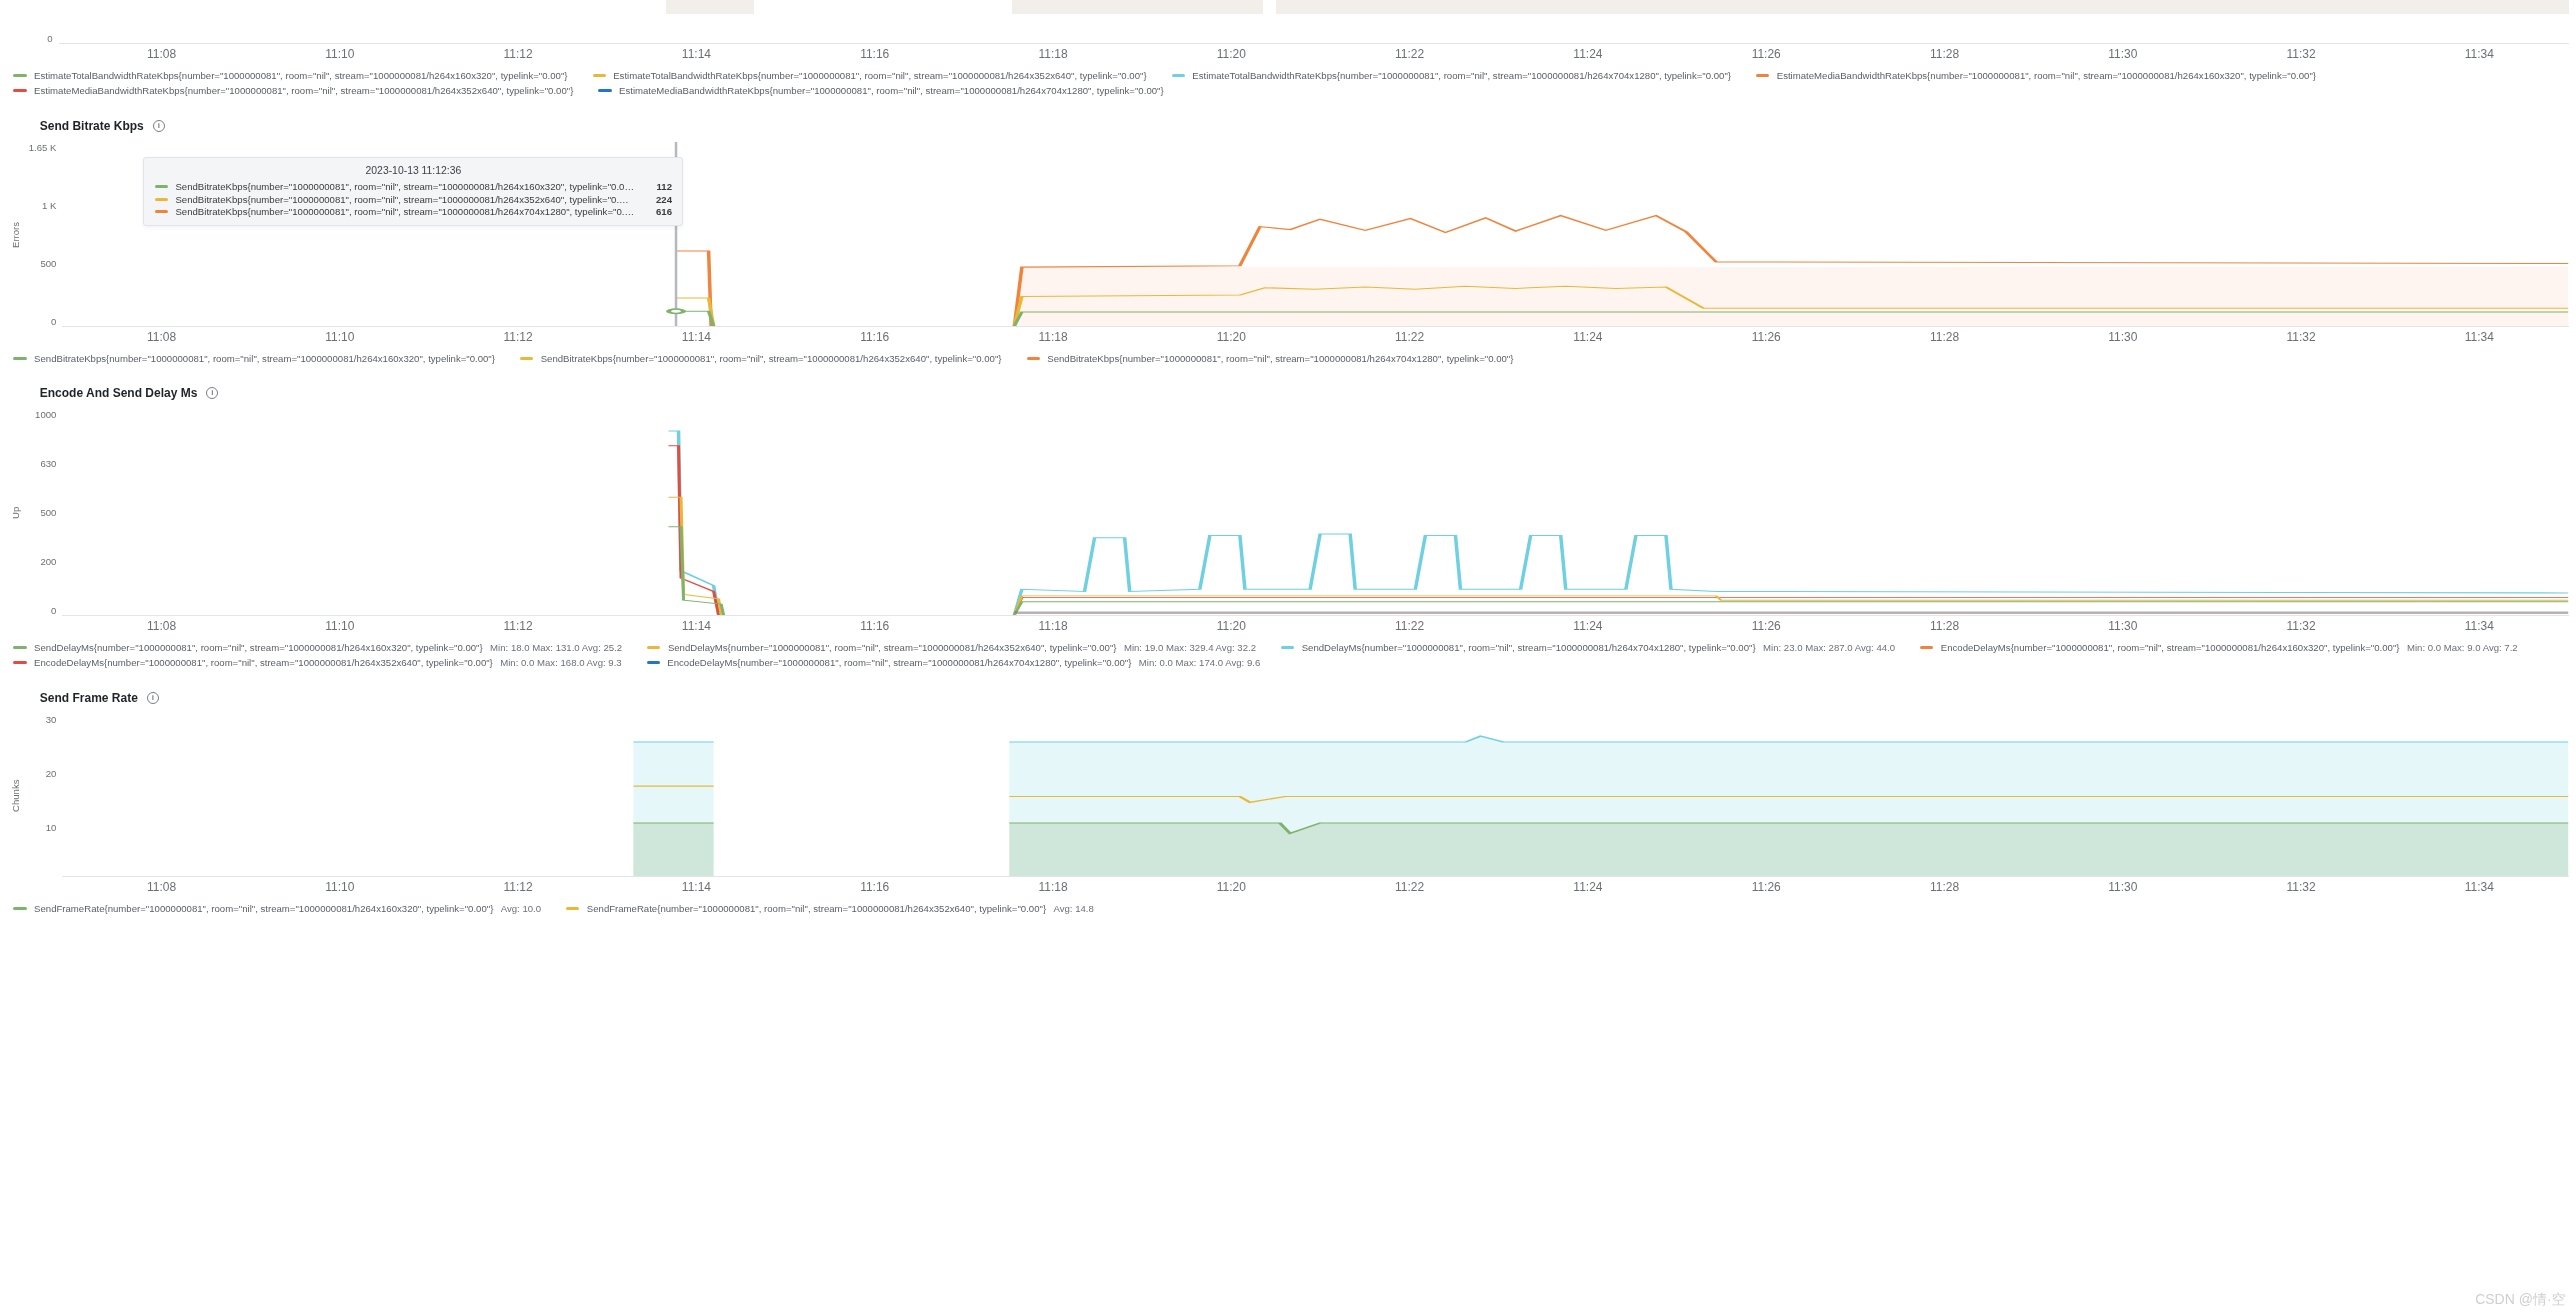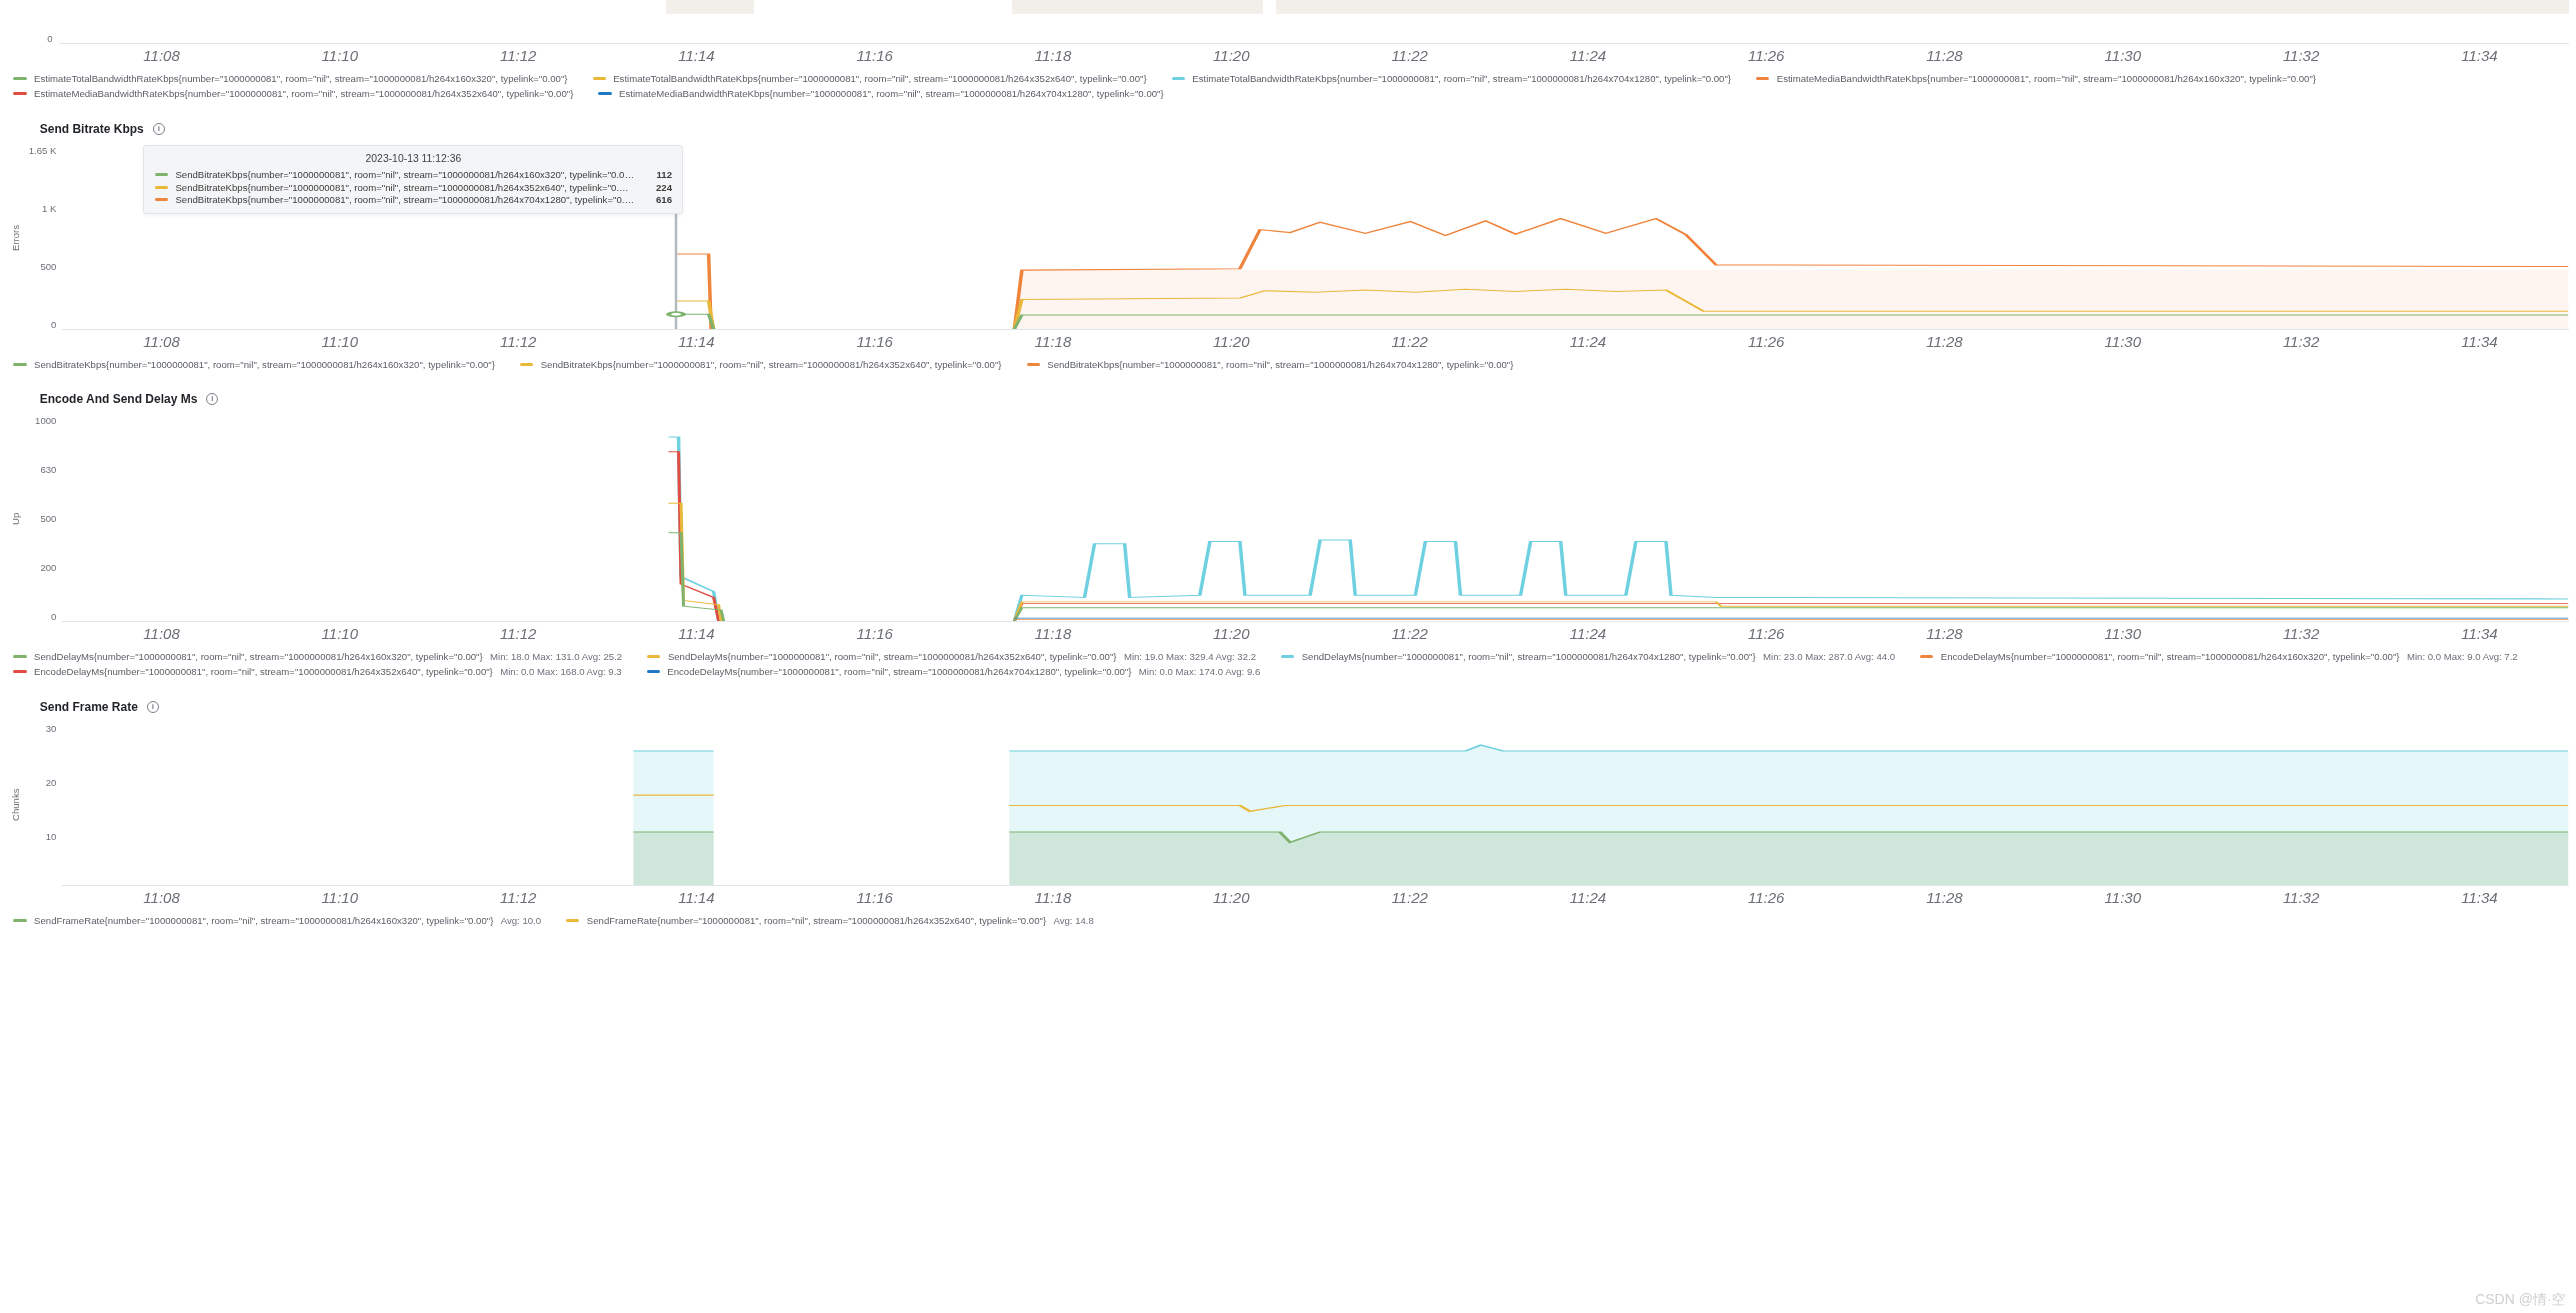--- a/index.html
+++ b/index.html
@@ -61,24 +61,23 @@
     flex: 1;
     position: relative;
     border-bottom: 0.7px solid #e1e4ea;
     background:
       repeating-linear-gradient(to right,
         rgba(0,0,0,0) 0, rgba(0,0,0,0) 178px, rgba(0,0,0,0.02) 178px, rgba(0,0,0,0.02) 178px);
   }
   .xticks {
     display: flex;
     color: #6b6f76;
-    font-size: 15px;
+    font-size: 12px;
     padding-top: 3px;
     padding-left: 65px;
-    font-style: italic;
   }
   .xticks span { flex: 1; text-align: center; }
   .legend {
     display: flex;
     flex-wrap: wrap;
     gap: 4.4px 25px;
     padding: 9px 6px 3px;
     font-size: 9.6px;
     color: #5a5e66;
   }
@@ -202,21 +201,21 @@
         <path d="M245,148 L258,148 L259,250 M380,250 L383,170 L470,168 L478,115 L490,119 L502,105 L520,120 L538,104 L552,123 L568,103 L580,121 L598,100 L616,120 L636,100 L648,122 L660,163 L1000,165" fill="none" stroke="#EF843C" stroke-width="1.4"></path>
         <path d="M380,250 L383,170 L1000,170 L1000,250 Z" fill="#EF843C" opacity="0.08"></path>
 
         <path d="M245,212 L258,212 L260,250 M380,250 L383,210 L470,208 L480,198 L500,200 L520,197 L540,200 L560,196 L580,199 L600,196 L620,199 L640,197 L655,226 L1000,226" fill="none" stroke="#EAB839" stroke-width="1.4"></path>
 
         <path d="M245,230 L258,230 L260,250 M380,250 L383,231 L1000,231" fill="none" stroke="#7EB26D" stroke-width="1.4"></path>
 
         <line x1="245" y1="0" x2="245" y2="250" stroke="#b4b8bf" stroke-width="1"></line>
         <circle cx="245" cy="230" r="3" fill="#fff" stroke="#7EB26D" stroke-width="2"></circle>
       </svg>
-      <div class="tooltip" style="left:81px; top:0;">
+      <div class="tooltip" style="left:81px; top:15px;">
         <div class="tooltip-title">2023-10-13 11:12:36</div>
         <div id="tooltip-rows">
             <div class="tooltip-row">
               <div style="display: flex; align-items: center; gap: 7.4px;">
                 <span class="swatch" style="background: rgb(126, 178, 109);"></span>
                 <span>SendBitrateKbps{number="1000000081", room="nil", stream="1000000081/h264x160x320", typelink="0.0…</span>
               </div>
               <b>112</b>
             </div>
             <div class="tooltip-row">

